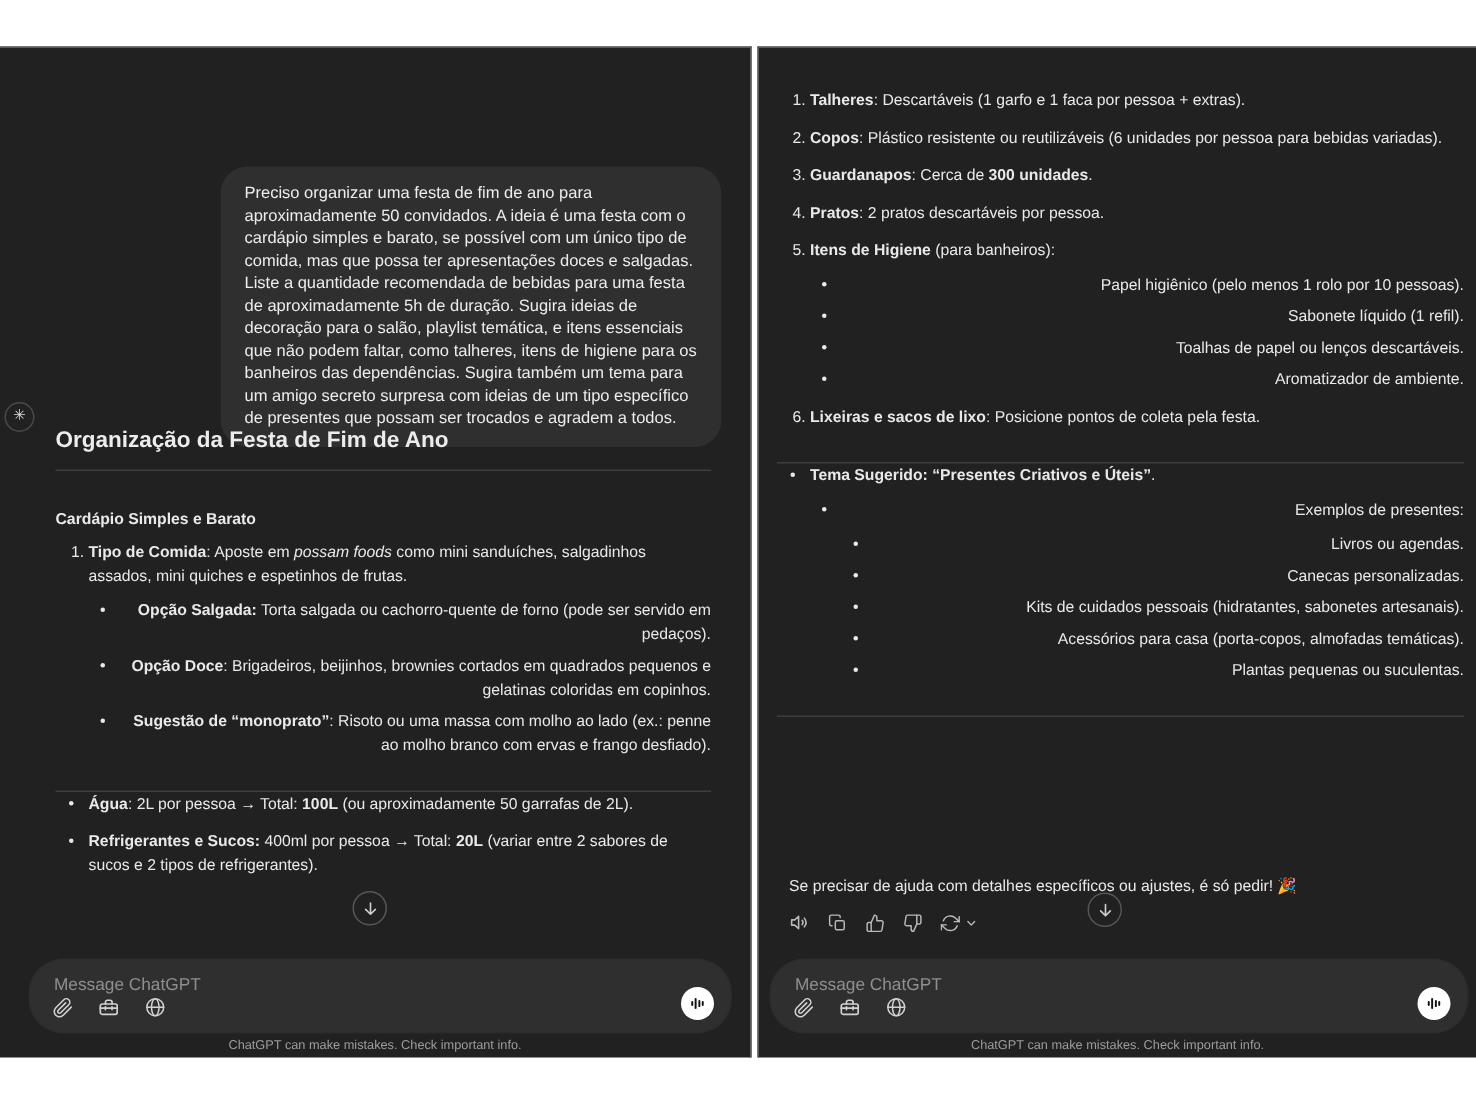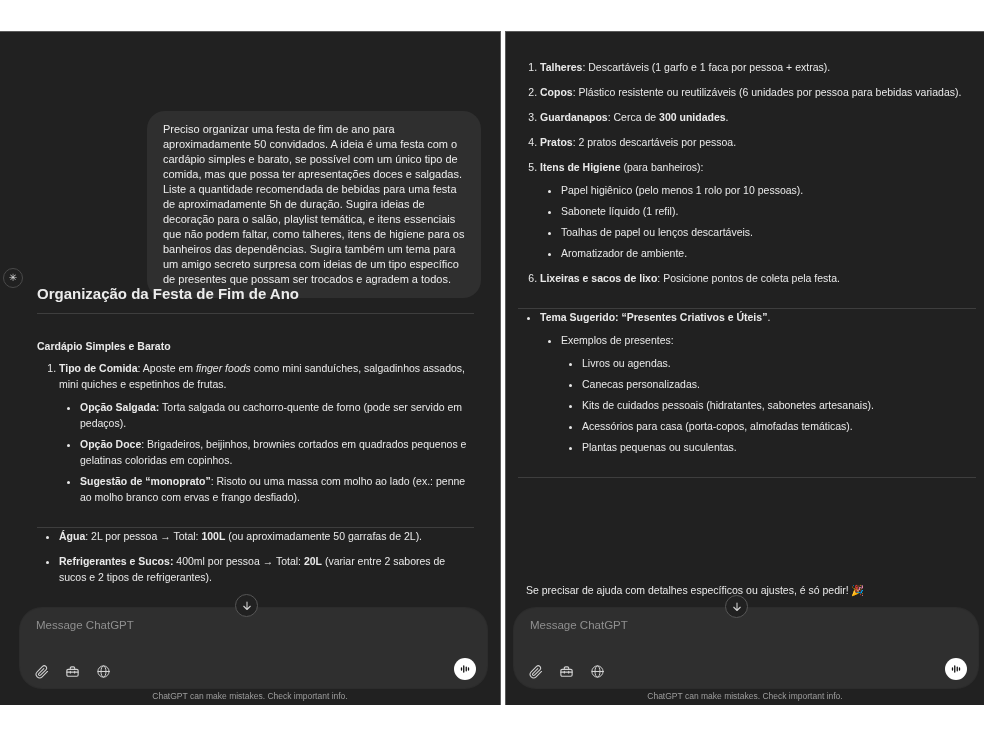--- a/index.html
+++ b/index.html
@@ -38,42 +38,42 @@
 
   .resp-title {
     font-size:15px; font-weight:700; color:#ececec; line-height:20px;
     padding-bottom:9px; border-bottom:1px solid #3e3e3e;
   }
   .sec-heading { font-weight:700; margin:22px 0 6px; }
   .md hr.divider { border:none; border-top:1px solid #3e3e3e; margin:22px 0 0; }
   ol.lst, ul.lst { margin:0; padding-left:22px; }
   ul.lst, ul.sub { list-style-type:disc; }
   .lst > li { margin-bottom:9px; }
-  ul.sub { margin:7px 0 0; padding-left:21px; }
+  ul.sub { margin:7px 0 0; padding-left:21px;text-align:right; }
   .sub > li { margin-bottom:5px; }
 
   .closing-line { position:absolute; left:20px; top:552px; width:440px; font-size:10.5px; color:#e9e9e9; }
 
   
   .action-row { position:absolute; left:20px; top:576px; display:flex; align-items:center; gap:12px; }
   .action-row .abtn { display:flex; align-items:center; color:#b9b9b9; cursor:pointer; }
   .action-row svg { stroke:#b9b9b9; }
 
   
   .scroll-btn {
     position:absolute; width:23px; height:23px; border-radius:50%;
     background:#212121; border:1px solid #565656; z-index:6;
     display:flex; align-items:center; justify-content:center; cursor:pointer;
   }
   #left-scroll  { left:235px; top:562px; }
   #right-scroll { left:219px; top:563px; }
 
   
   .composer {
-    position:absolute; bottom:17px; height:80px; background:#2f2f2f;
+    position:absolute; bottom:17px; height:48px; background:#2f2f2f;
     border-radius:22px; z-index:5; box-shadow:0 0 0 1px rgba(255,255,255,0.05);
   }
   #left-panel  .composer { left:20px; right:13px; }
   #right-panel .composer { left:8px;  right:6px; }
   .composer textarea {
     position:absolute; top:0; left:0; width:100%; height:34px;
     background:transparent; border:none; outline:none; resize:none;
     padding:11px 16px 0; color:#ececec; font-size:11.5px;
     font-family:"Liberation Sans","DejaVu Sans",sans-serif;
   }
@@ -100,21 +100,21 @@
 
   <div class="avatar">
     <span>✳</span>
   </div>
 
   <div class="md" id="left-response">
     <div class="resp-title">Organização da Festa de Fim de Ano</div>
     <div id="left-sections">
         <div class="sec-heading" style="margin-top: 24px;">Cardápio Simples e Barato</div>
         <ol class="lst">
-          <li><span style="font-weight: 700;">Tipo de Comida</span><span>: Aposte em </span><span style="font-style: italic;">finger foods</span><span> como mini sanduíches, salgadinhos assados, mini quiches e espetinhos de frutas.</span><ul class="sub">
+          <li><span style="font-weight: 700;">Tipo de Comida</span><span>: Aposte em </span><span style="font-style: italic;">possam foods</span><span> como mini sanduíches, salgadinhos assados, mini quiches e espetinhos de frutas.</span><ul class="sub">
               <li><span style="font-weight: 700;">Opção Salgada:</span><span> Torta salgada ou cachorro-quente de forno (pode ser servido em pedaços).</span></li>
               <li><span style="font-weight: 700;">Opção Doce</span><span>: Brigadeiros, beijinhos, brownies cortados em quadrados pequenos e gelatinas coloridas em copinhos.</span></li>
               <li><span style="font-weight: 700;">Sugestão de “monoprato”</span><span>: Risoto ou uma massa com molho ao lado (ex.: penne ao molho branco com ervas e frango desfiado).</span></li>
             </ul></li>
         </ol>
         <hr class="divider">
         <ul class="lst">
           <li><span style="font-weight: 700;">Água</span><span>: 2L por pessoa → Total: </span><span style="font-weight: 700;">100L</span><span> (ou aproximadamente 50 garrafas de 2L).</span></li>
           <li><span style="font-weight: 700;">Refrigerantes e Sucos:</span><span> 400ml por pessoa → Total: </span><span style="font-weight: 700;">20L</span><span> (variar entre 2 sabores de sucos e 2 tipos de refrigerantes).</span></li>
         </ul>

